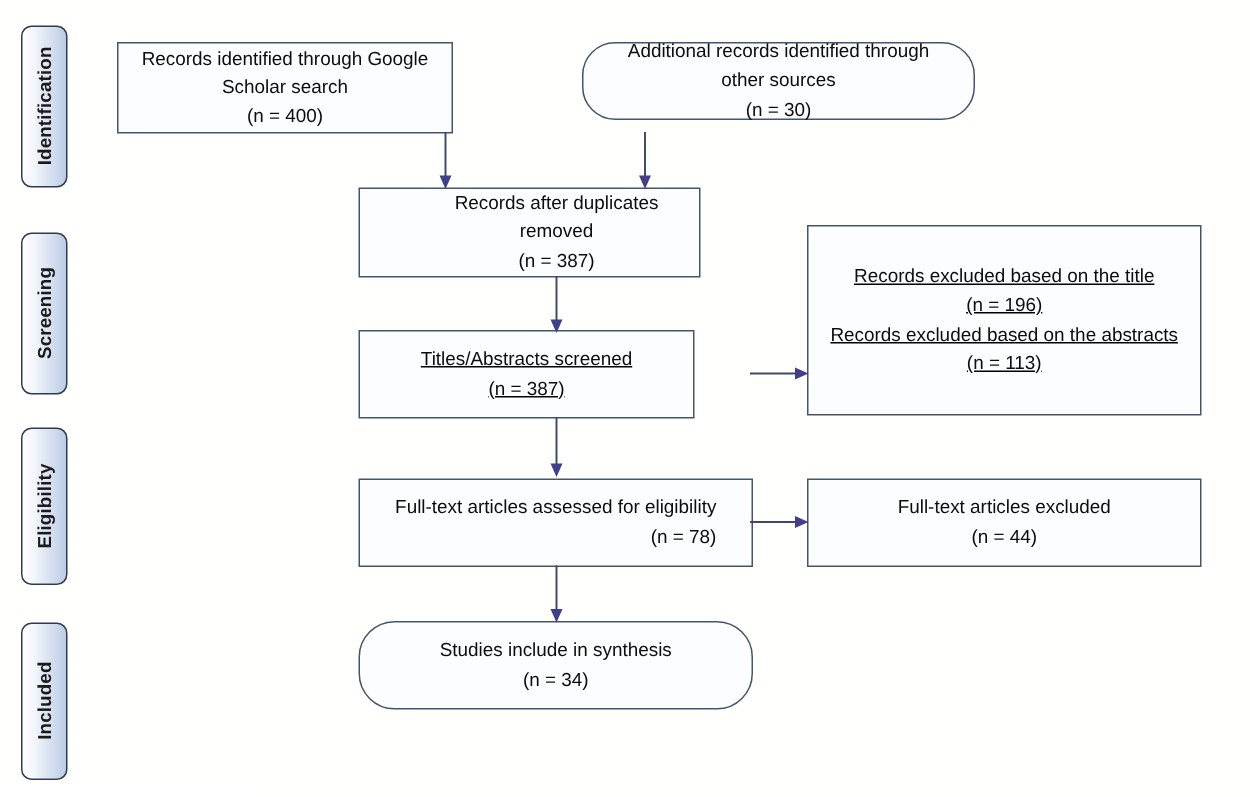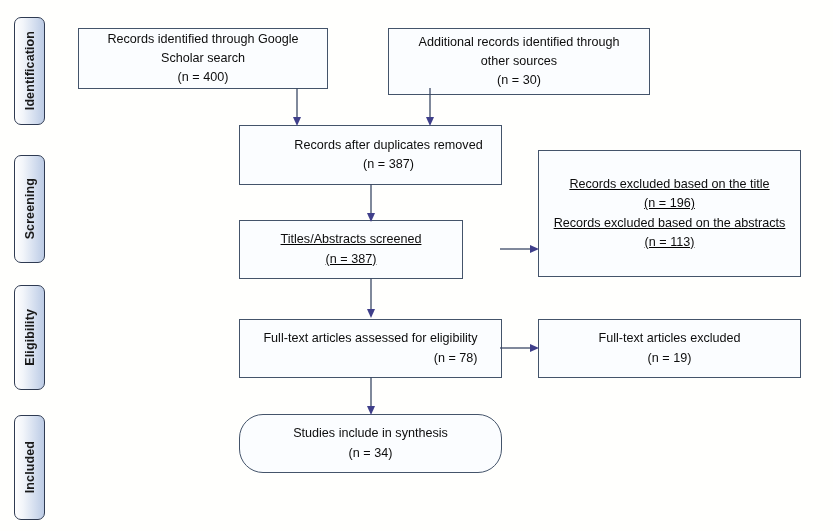--- a/index.html
+++ b/index.html
@@ -85,33 +85,33 @@
   </div>
 
   <div class="stage-tab" style="top:285px; height:105px;">
     <span class="stage-label">Eligibility</span>
   </div>
 
   <div class="stage-tab" style="top:415px; height:105px;">
     <span class="stage-label">Included</span>
   </div>
 
-  <div class="flow-box" style="left:78px; top:28px; width:250px; height:61px;">
+  <div class="flow-box" style="left:78px; top:28px; width:224px; height:61px;">
     <span class="box-text">Records identified through Google
 Scholar search
 (n = 400)</span>
   </div>
 
-  <div class="flow-box" style="left:388px; top:28px; width:262px; height:67px;">
+  <div class="flow-box" style="left:388px; top:28px; width:262px; height:52px;border-radius:22px;">
     <span class="box-text">Additional records identified through
 other sources
 (n = 30)</span>
   </div>
 
-  <div class="flow-box" style="left:239px; top:125px; width:263px; height:60px;padding-left:36px;">
+  <div class="flow-box" style="left:239px; top:125px; width:228px; height:60px;padding-left:36px;">
     <span class="box-text">Records after duplicates removed
 (n = 387)</span>
   </div>
 
   <div class="flow-box" style="left:239px; top:220px; width:224px; height:59px;text-decoration:underline;">
     <span class="box-text">Titles/Abstracts screened
 (n = 387)</span>
   </div>
 
   <div class="flow-box" style="left:538px; top:150px; width:263px; height:127px;text-decoration:underline;">
@@ -121,21 +121,21 @@
 (n = 113)</span>
   </div>
 
   <div class="flow-box" style="left:239px; top:319px; width:263px; height:59px;text-align:right;">
     <span class="box-text">Full-text articles assessed for eligibility
 (n = 78)</span>
   </div>
 
   <div class="flow-box" style="left:538px; top:319px; width:263px; height:59px;">
     <span class="box-text">Full-text articles excluded
-(n = 19)</span>
+(n = 44)</span>
   </div>
 
   <div class="flow-box" style="left:239px; top:414px; width:263px; height:59px;border-radius:24px;">
     <span class="box-text">Studies include in synthesis
 (n = 34)</span>
   </div>
 
   <svg class="connector" style="left:288px; top:88px; width:24px; height:40px;" viewBox="0 0 24 40">
     <line x1="9" y1="0" x2="9" y2="31"></line>
     <polygon points="9,38 5,29 13,29"></polygon>

